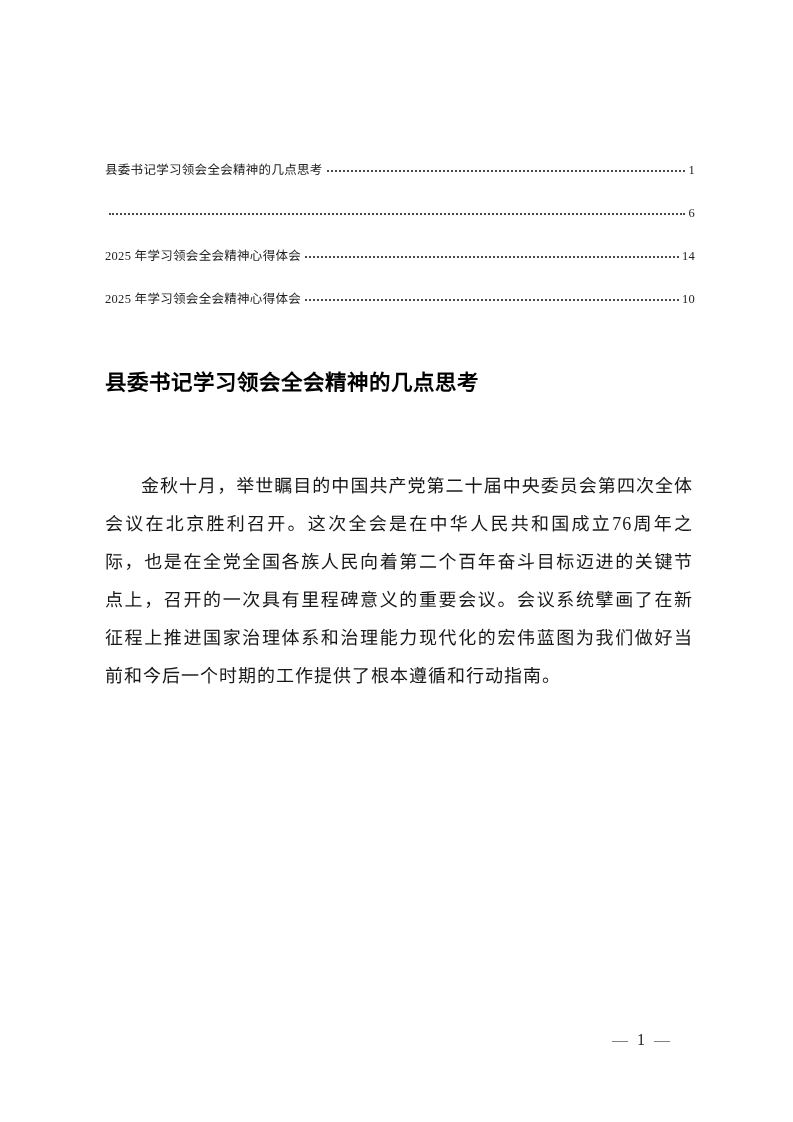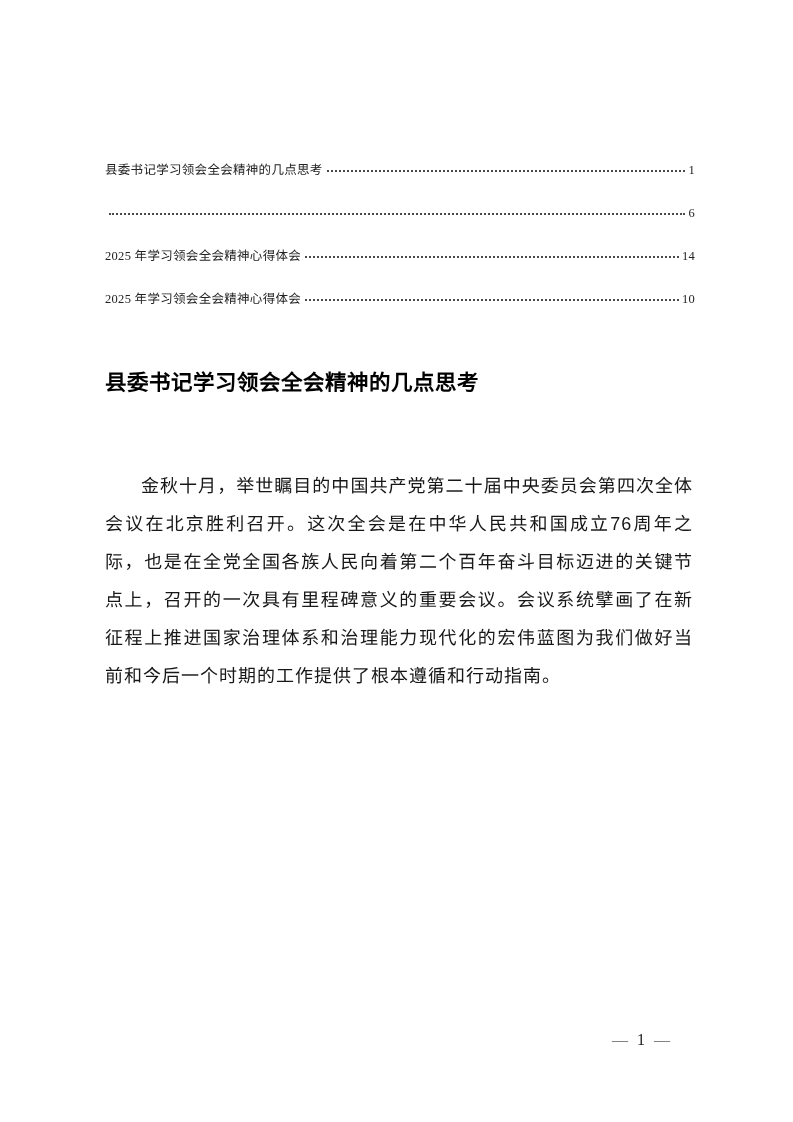--- a/index.html
+++ b/index.html
@@ -58,21 +58,21 @@
     line-height: 30px;
     color: #000;
   }
   .body-text {
     position: absolute;
     left: 105px;
     top: 467px;
     width: 588px;
   }
   .body-text p {
-    font-family: Liberation Sans, sans-serif;
+    font-family: Liberation Serif, serif;
     font-size: 18px;
     line-height: 38px;
     letter-spacing: 1px;
     text-align: justify;
     text-justify: inter-ideograph;
     text-indent: 2em;
     color: #171717;
   }
   .section-heading {
     font-family: "Liberation Sans", sans-serif;

